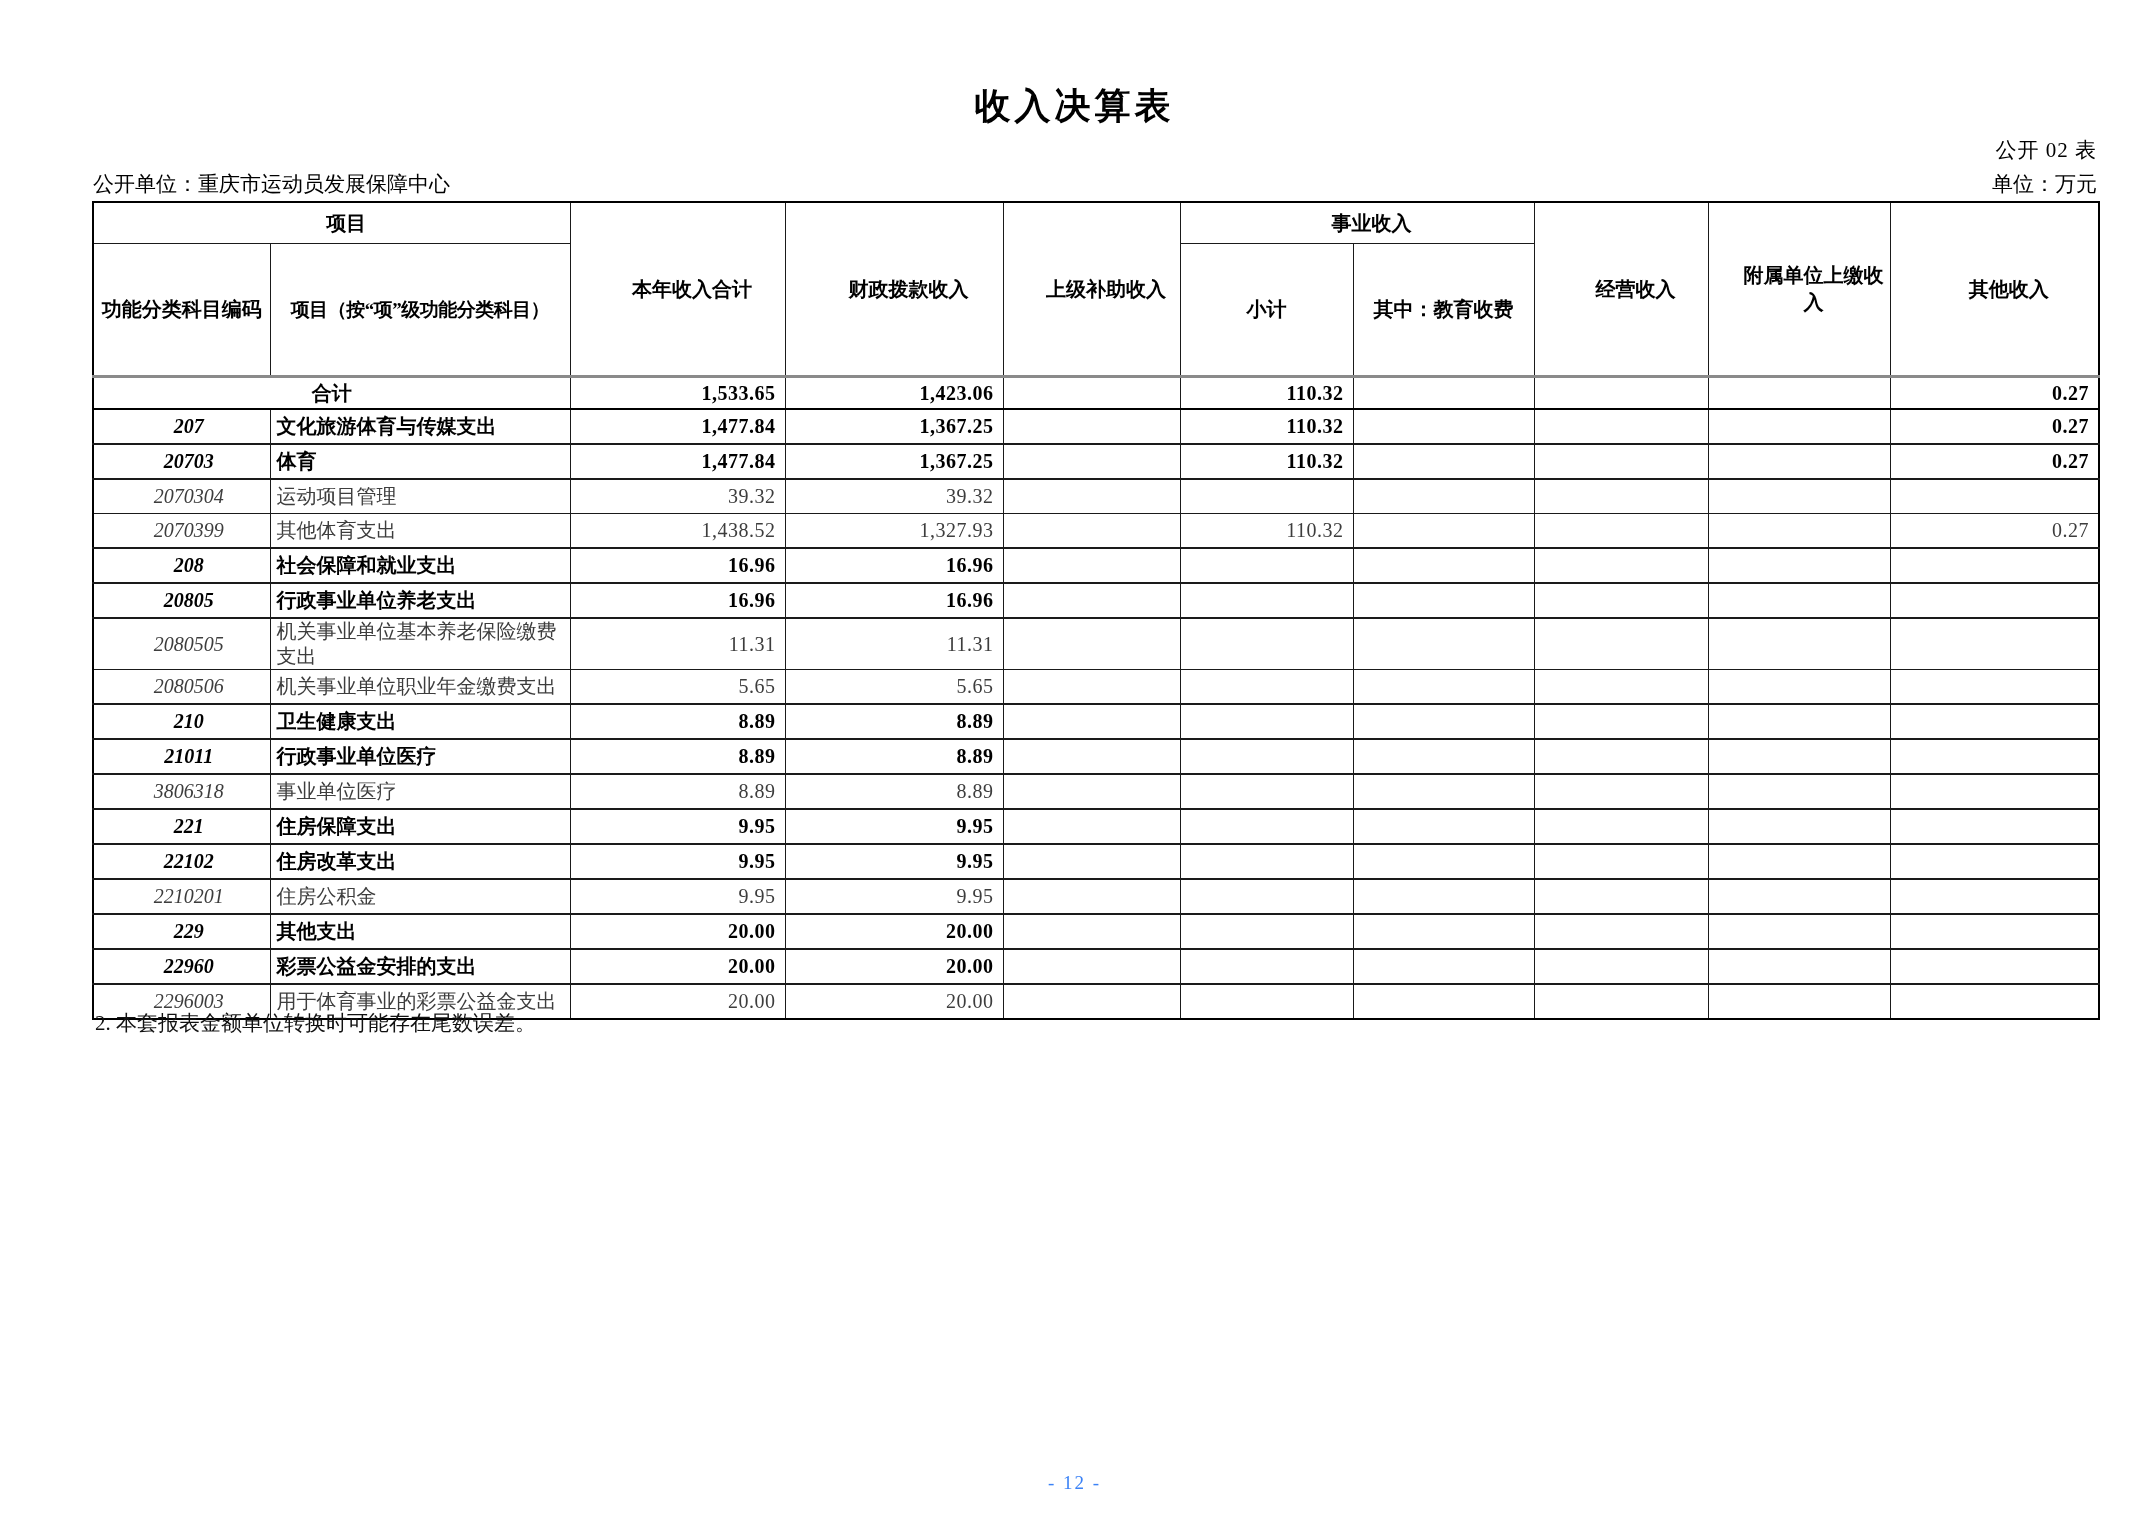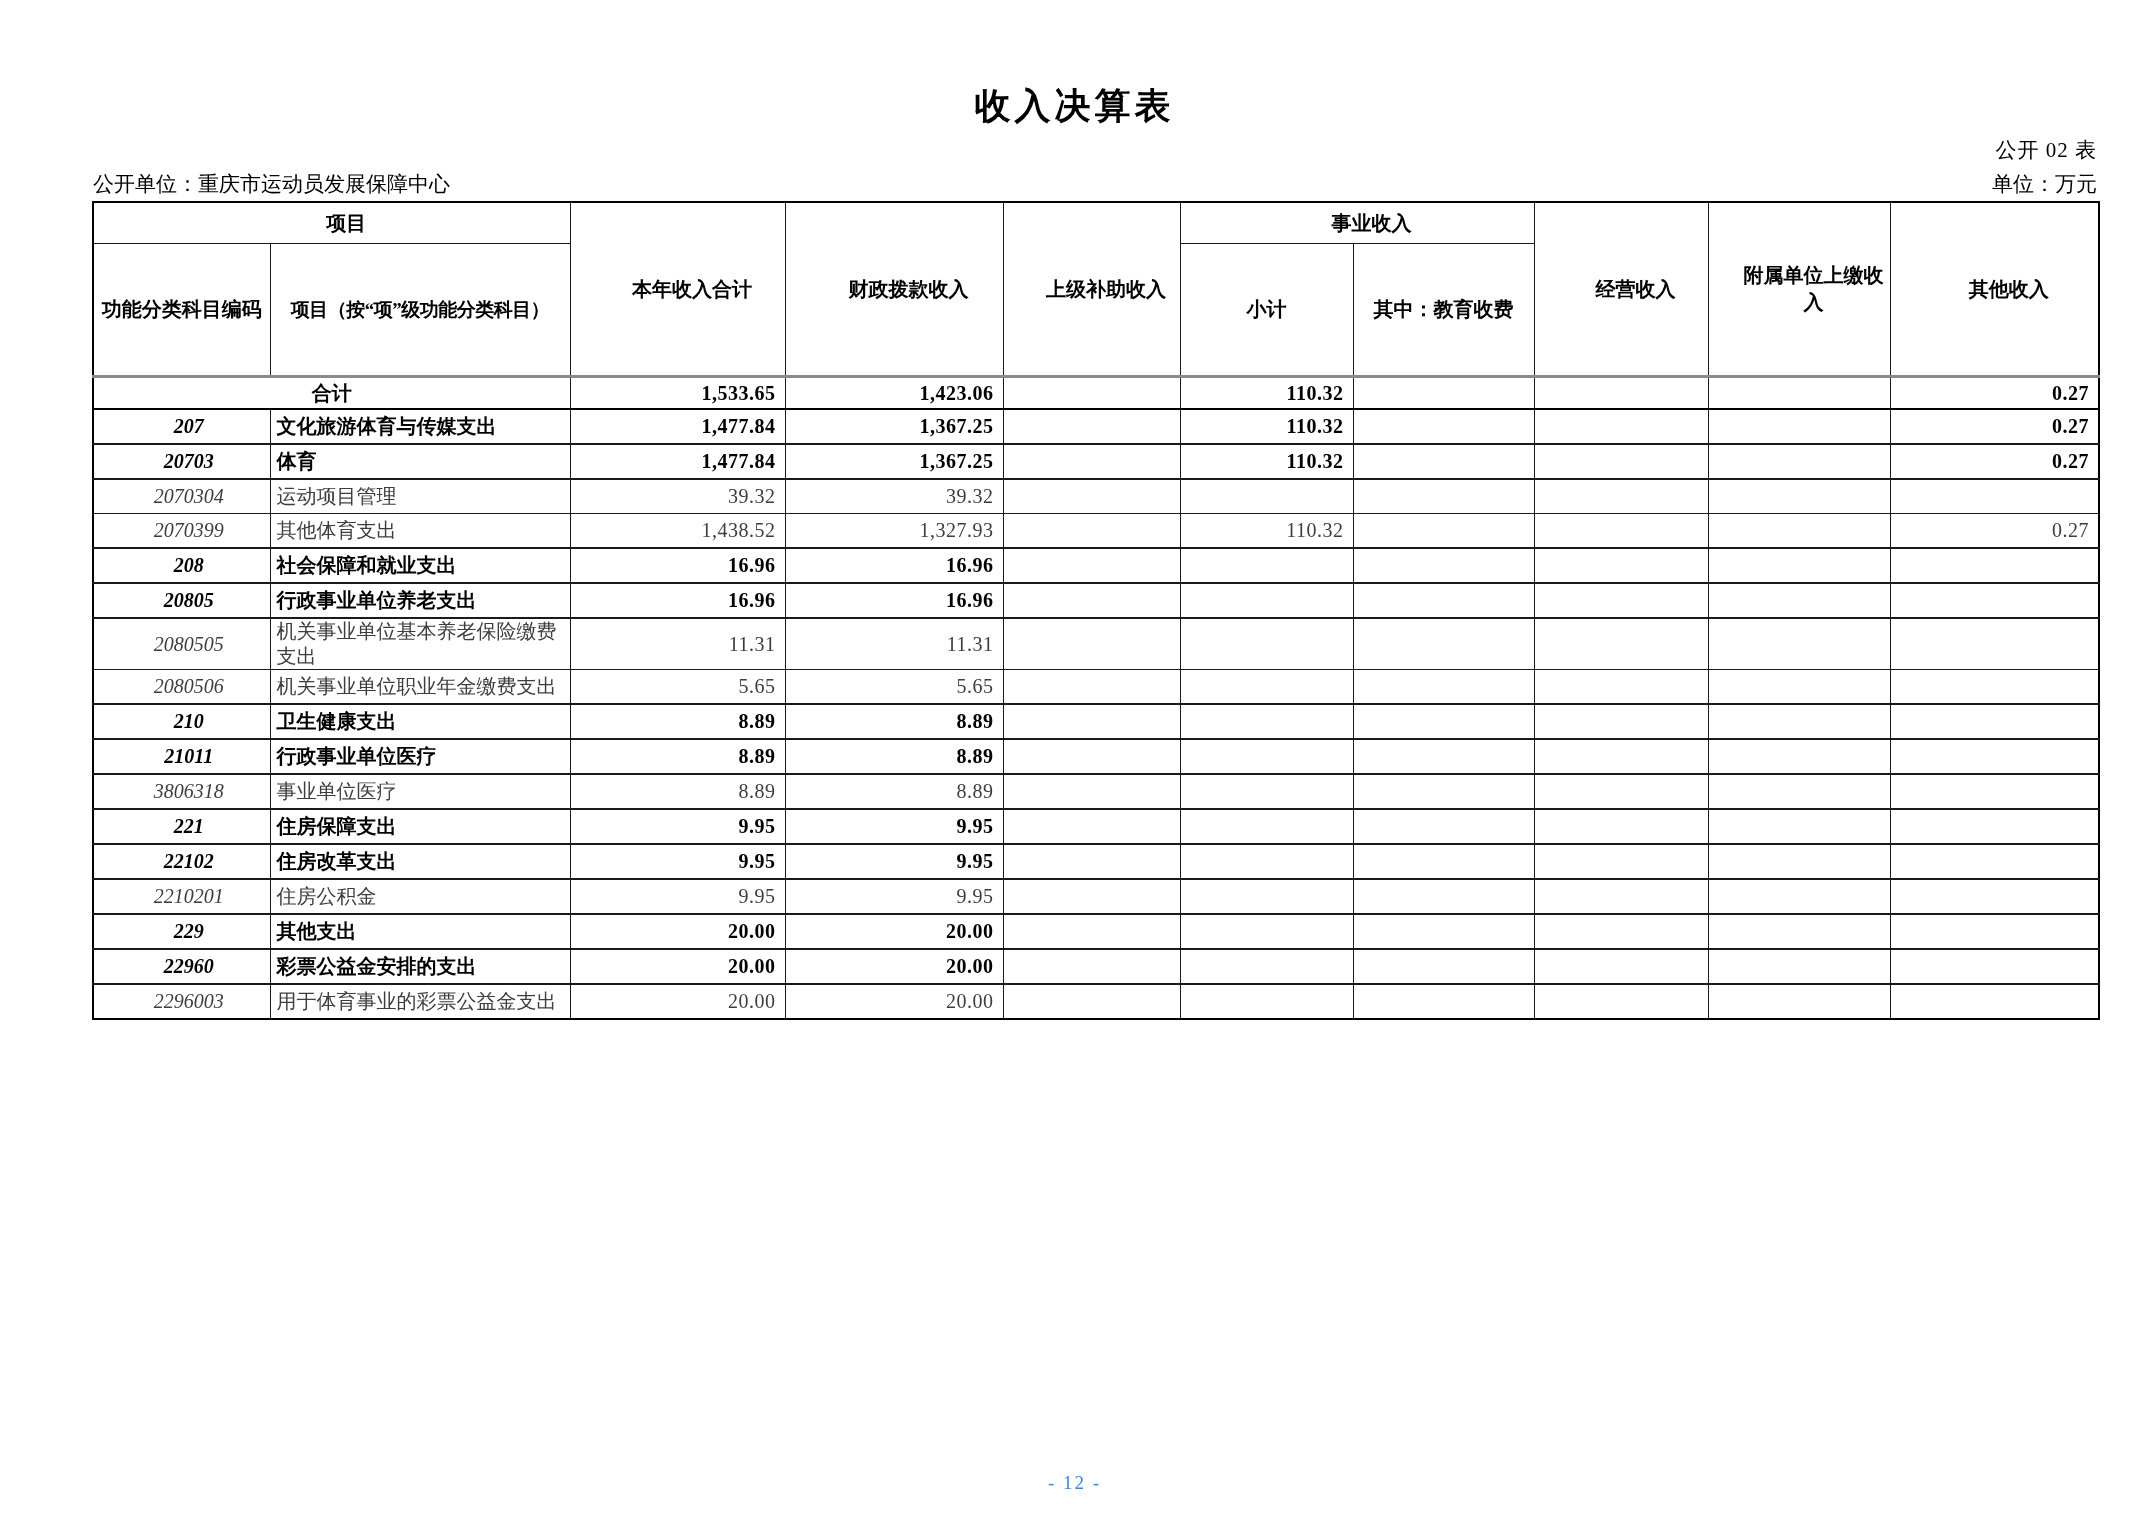--- a/index.html
+++ b/index.html
@@ -305,15 +305,16 @@
         <td class="num"></td>
         <td class="num"></td>
         <td class="num"></td>
         <td class="num"></td>
         <td class="num"></td>
       </tr>
     </tbody>
 </table>
 
 <div class="notes">
+  <div>2. 本套报表金额单位转换时可能存在尾数误差。</div>
 </div>
 
 <div class="page-number">- 12 -</div>
 
 </body></html>

